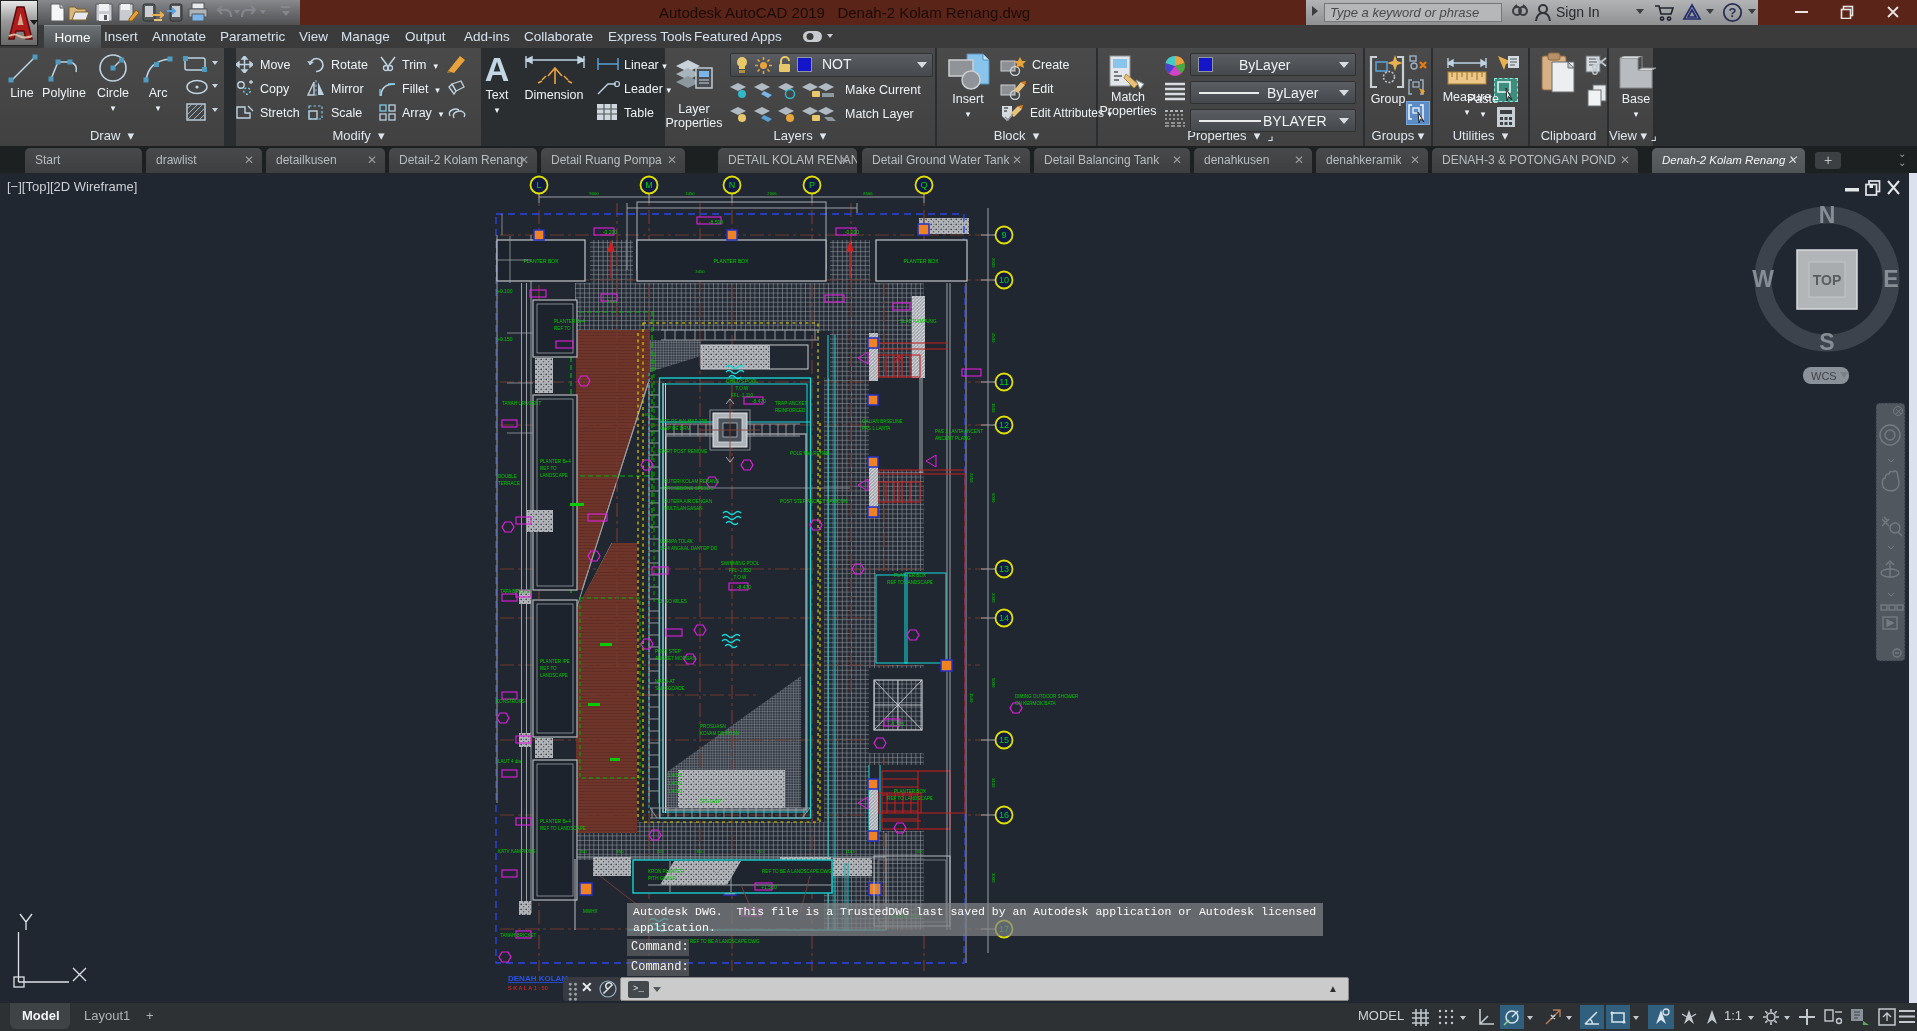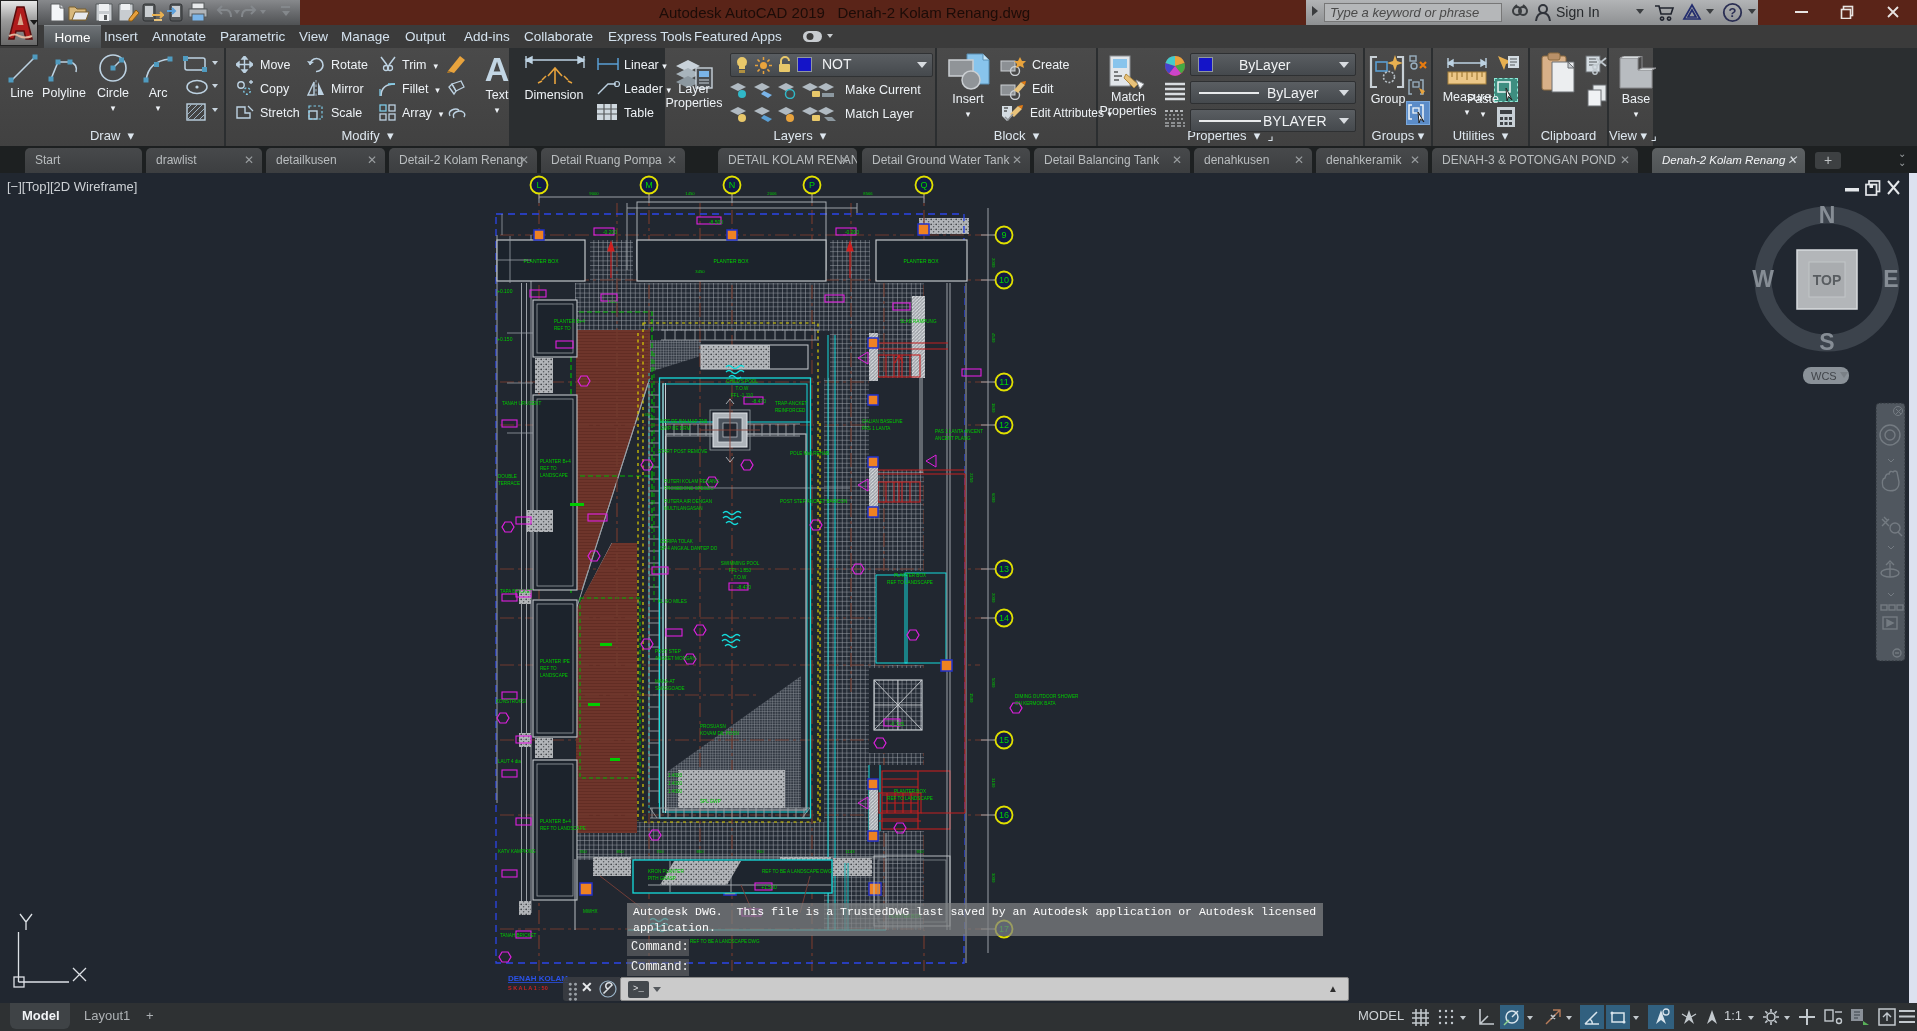--- a/index.html
+++ b/index.html
@@ -149,21 +149,21 @@
   <svg class="abs" style="left:803px;top:5px" width="24" height="14" viewBox="0 0 24 14">
       <rect x="0" y="1" width="19" height="11" rx="5.5" fill="#c8ccd0"></rect>
       <circle cx="7" cy="6.5" r="3.5" fill="#3b3b3b"></circle>
     </svg>
   <div class="abs" style="left:827px;top:9px;width:0;height:0;border-top:4px solid #c8ccd0;border-left:3.5px solid transparent;border-right:3.5px solid transparent;"></div>
 </div>
 <div id="ribbon">
   <div class="panel" style="left:0;width:224px;">
       <div class="pcap">Draw&nbsp;&nbsp;▾</div>
     </div>
-  <div class="panel" style="left:226px;width:283px;">
+  <div class="panel" style="left:236px;width:245px;">
       <div class="pcap">Modify&nbsp;&nbsp;▾</div>
     </div>
   <div class="panel" style="left:665px;width:270px;">
       <div class="pcap">Layers&nbsp;&nbsp;▾</div>
     </div>
   <div class="panel" style="left:937px;width:159px;">
       <div class="pcap">Block&nbsp;&nbsp;▾</div>
     </div>
   <div class="panel" style="left:1098px;width:265px;">
       <div class="pcap">Properties&nbsp;&nbsp;▾&nbsp;&nbsp;⌟</div>
@@ -310,21 +310,21 @@
   <div class="slabel" style="left:624px;top:58px;">Table</div>
 
   <svg class="abs" style="left:674px;top:8px" width="40" height="34" viewBox="0 0 40 34">
       <path d="M2 10 L14 4 L26 10 L14 16 Z" fill="#c8d2da"></path>
       <path d="M2 15 L14 9 L26 15 L14 21 Z" fill="#a8b4bc" transform="translate(0 3)"></path>
       <path d="M2 20 L14 14 L26 20 L14 26 Z" fill="#8c98a0" transform="translate(0 6)"></path>
       <rect x="22" y="12" width="16" height="20" fill="#4a4e52" stroke="#c8d2da" stroke-width="1.4"></rect>
       <rect x="25" y="15" width="10" height="6" fill="#7ab4e8"></rect>
       <path d="M25 24 L35 24 M25 27 L35 27" stroke="#c8d2da" stroke-width="1.2"></path>
     </svg>
-  <div class="blabel" style="left:662px;top:34px;width:64px;line-height:14px;">Layer<br>Properties</div>
+  <div class="blabel" style="left:662px;top:54px;width:64px;line-height:14px;">Layer<br>Properties</div>
   <div class="abs" style="left:730px;top:5px;width:203px;height:24px;background:linear-gradient(#5a5e62,#45494d);border:1px solid #303234;border-radius:2px;"></div>
   <svg class="abs" style="left:735px;top:8px" width="14" height="18" viewBox="0 0 14 18">
       <path d="M7 1 a5 5 0 0 1 5 5 q0 3 -2 4 l0 3 l-6 0 l0 -3 q-2 -1 -2 -4 a5 5 0 0 1 5 -5" fill="#e8c86a"></path>
       <rect x="4" y="14" width="6" height="3" fill="#b09040"></rect>
     </svg>
   <svg class="abs" style="left:755px;top:9px" width="17" height="17" viewBox="0 0 17 17">
       <circle cx="8.5" cy="8.5" r="3.5" fill="#e8a33d"></circle>
       <g stroke="#e8a33d" stroke-width="1.5">
         <path d="M8.5 0 L8.5 3 M8.5 14 L8.5 17 M0 8.5 L3 8.5 M14 8.5 L17 8.5 M2.5 2.5 L4.6 4.6 M12.4 12.4 L14.5 14.5 M14.5 2.5 L12.4 4.6 M4.6 12.4 L2.5 14.5"></path>
       </g>

